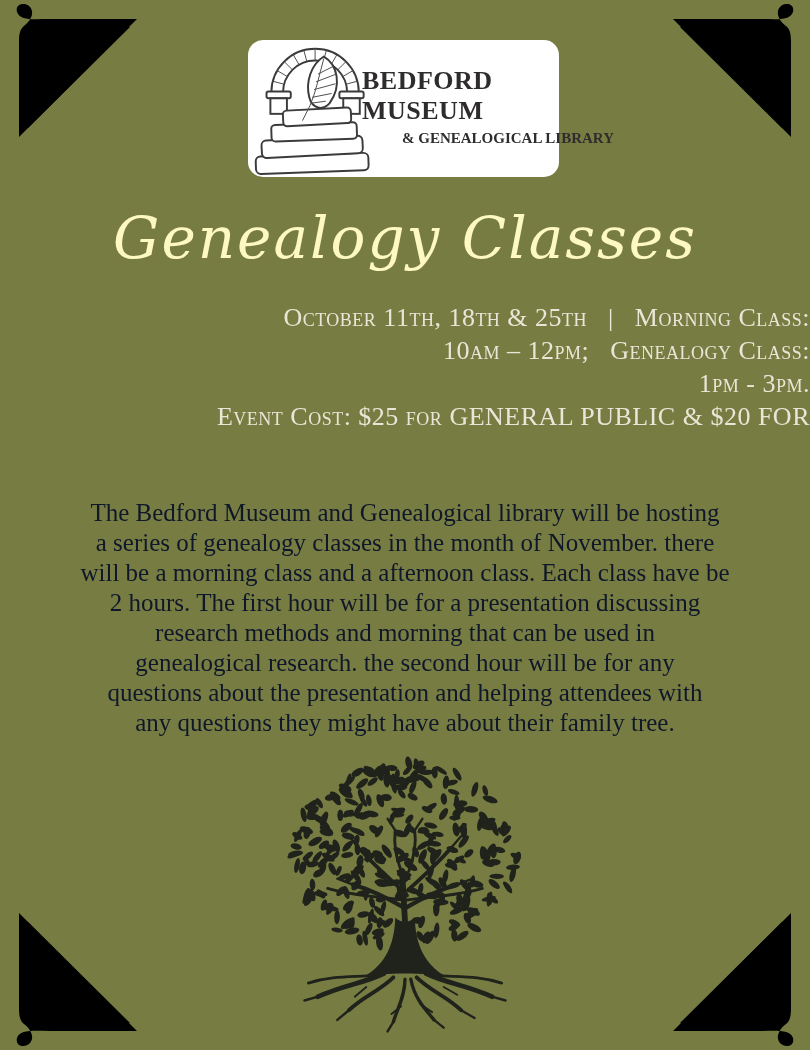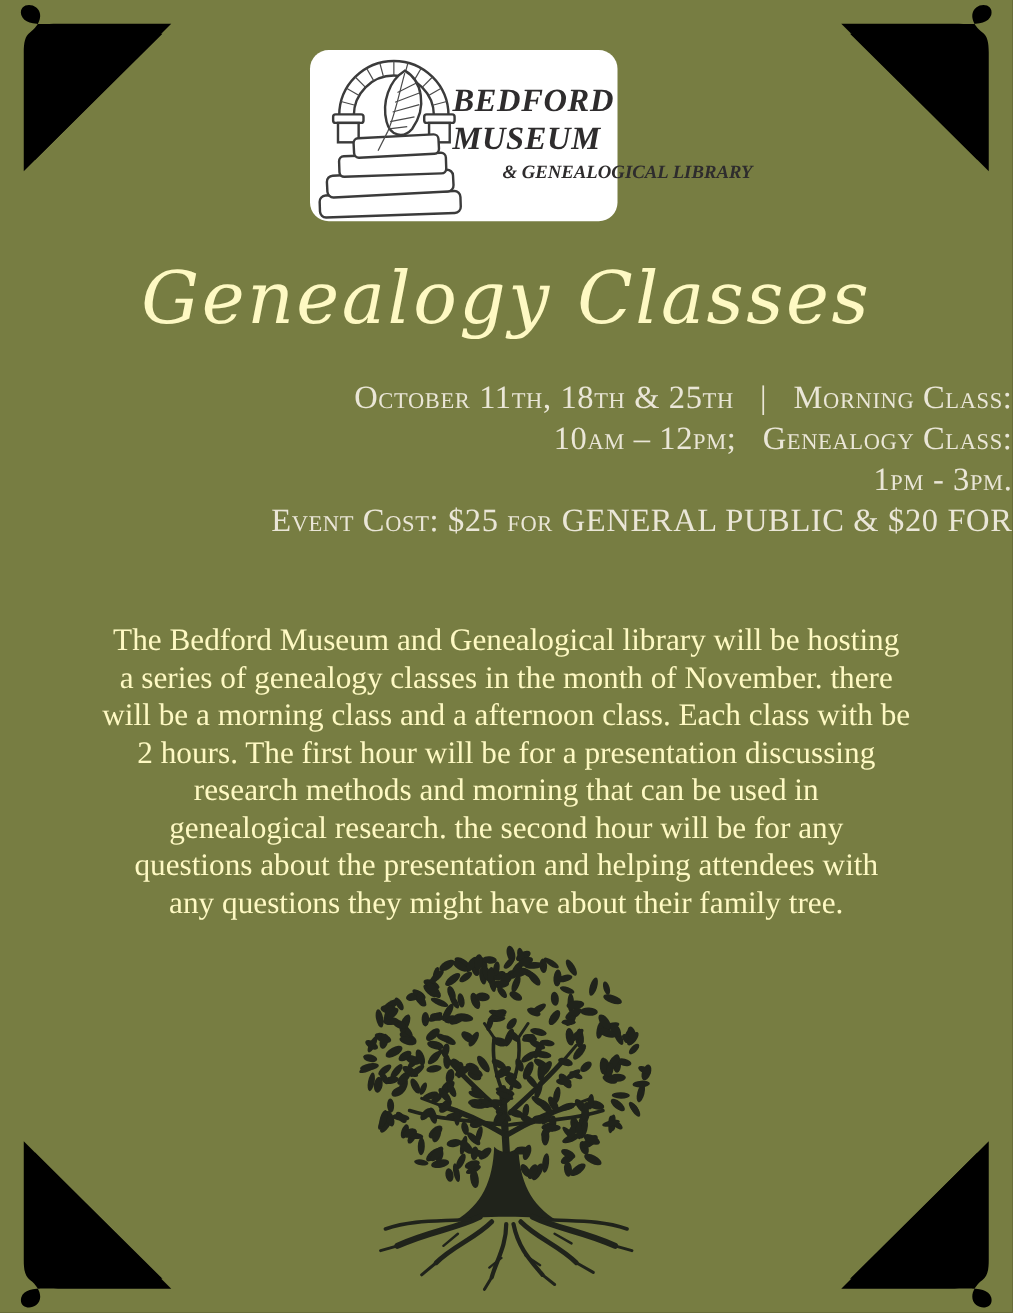--- a/index.html
+++ b/index.html
@@ -9,22 +9,22 @@
     font-family:"Liberation Serif",serif;
   }
   
   .corner{position:absolute;width:150px;height:150px;}
   .corner.tl{left:0;top:0;}
   .corner.tr{right:0;top:0;transform:scaleX(-1);}
   .corner.bl{left:0;bottom:0;transform:scaleY(-1);}
   .corner.br{right:0;bottom:0;transform:scale(-1,-1);}
   
   .logo-card{
-    position:absolute;left:248px;top:40px;width:246px;height:137px;
-    background:#ffffff;border-radius:15px;font-style:italic;
+    position:absolute;left:248px;top:40px;width:311px;height:137px;
+    background:#ffffff;border-radius:15px;
   }
   .logo-art{position:absolute;left:2px;top:1px;width:136px;height:136px;}
   .logo-art .ln{fill:none;stroke:#3b3b3b;stroke-width:2;}
   .logo-art .fl{fill:#ffffff;stroke:#3b3b3b;stroke-width:2;}
   .logo-art .thin{fill:none;stroke:#4a4a4a;stroke-width:1;}
   .logo-text{position:absolute;left:114px;top:26px;color:#2e2c2d;}
   .logo-line-big{
     font-family:"Liberation Serif",serif;font-weight:bold;
     font-size:26px;line-height:30px;letter-spacing:.5px;
   }
@@ -44,21 +44,21 @@
   
   .schedule{
     position:absolute;left:0;top:301px;width:810px;text-align:center;
     color:#eae6d7;font-variant:small-caps;
     font-size:26px;line-height:33px;letter-spacing:.5px;
   }
   .schedule div{white-space:pre;text-align:right;}
   
   .description{
     position:absolute;left:0;top:498px;width:810px;text-align:center;
-    color:#fef9c3;font-size:25px;line-height:30px;
+    color:#0f172a;font-size:25px;line-height:30px;
   }
   .description div{white-space:pre;}
   
   .tree{position:absolute;left:260px;top:755px;width:290px;height:290px;}
   .tree .wood{fill:none;stroke:#20231b;stroke-linecap:round;}
   .tree .solid{fill:#20231b;}
   #leaves ellipse{fill:#20231b;}
 </style>
 </head>
 <body>
@@ -133,21 +133,21 @@
   <div class="schedule">
     <div>October 11th, 18th &amp; 25th   |   Morning Class:</div>
     <div>10am – 12pm;   Genealogy Class:</div>
     <div>1pm - 3pm.</div>
     <div>Event Cost: $25 for GENERAL PUBLIC &amp; $20 FOR</div>
   </div>
 
   <div class="description">
     <div>The Bedford Museum and Genealogical library will be hosting</div>
     <div>a series of genealogy classes in the month of November. there</div>
-    <div>will be a morning class and a afternoon class. Each class with be</div>
+    <div>will be a morning class and a afternoon class. Each class have be</div>
     <div>2 hours. The first hour will be for a presentation discussing</div>
     <div>research methods and morning that can be used in</div>
     <div>genealogical research. the second hour will be for any</div>
     <div>questions about the presentation and helping attendees with</div>
     <div>any questions they might have about their family tree.</div>
   </div>
 
   <svg class="tree" viewBox="0 0 300 300">
 
     <g>

